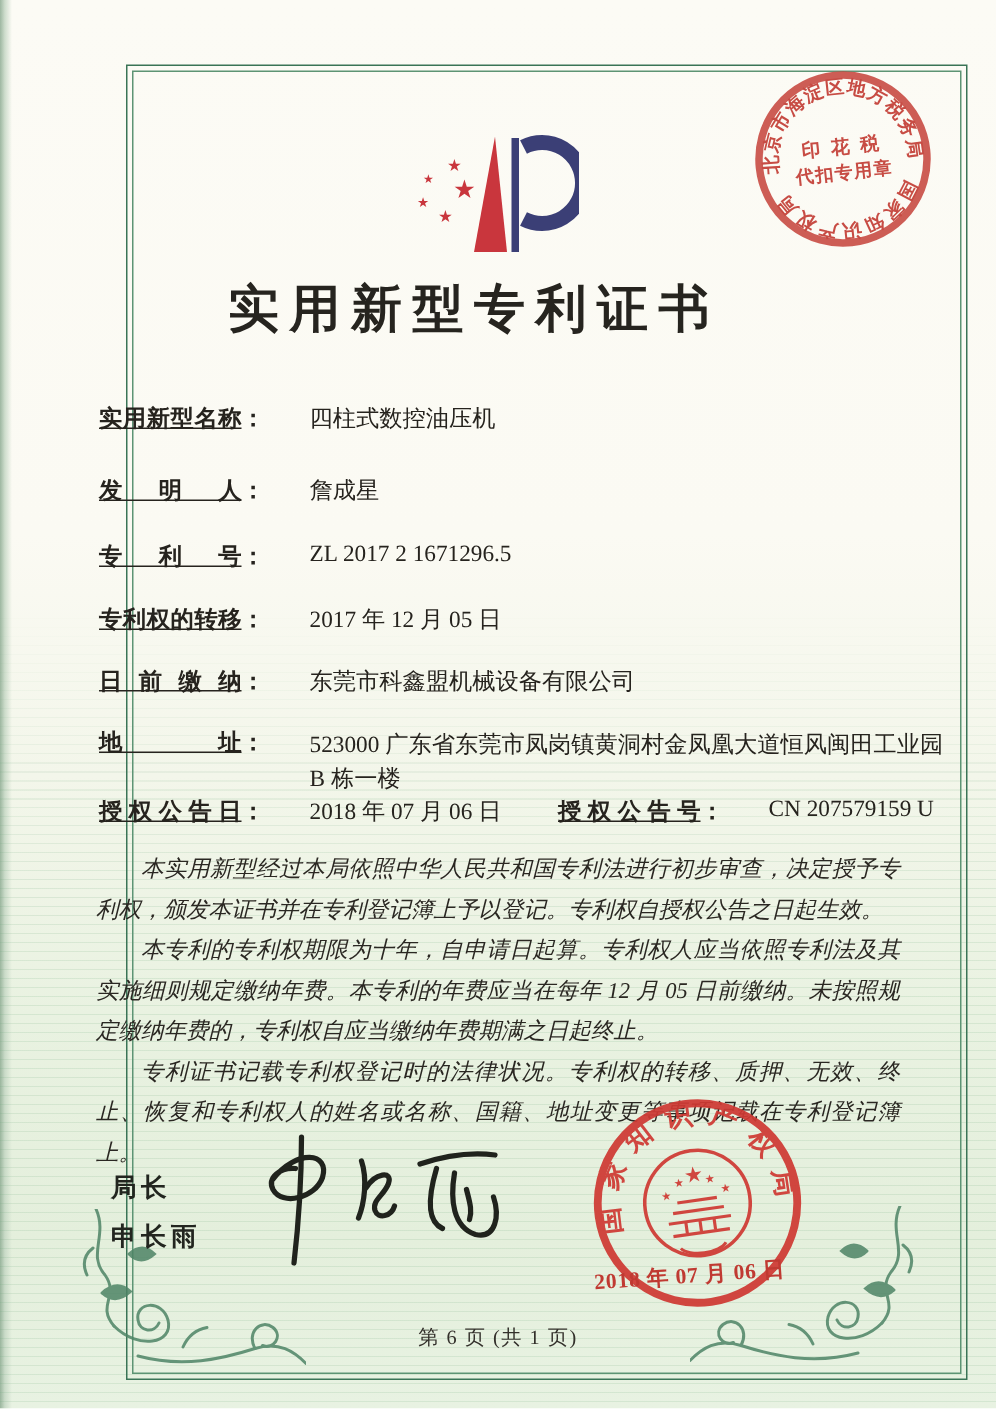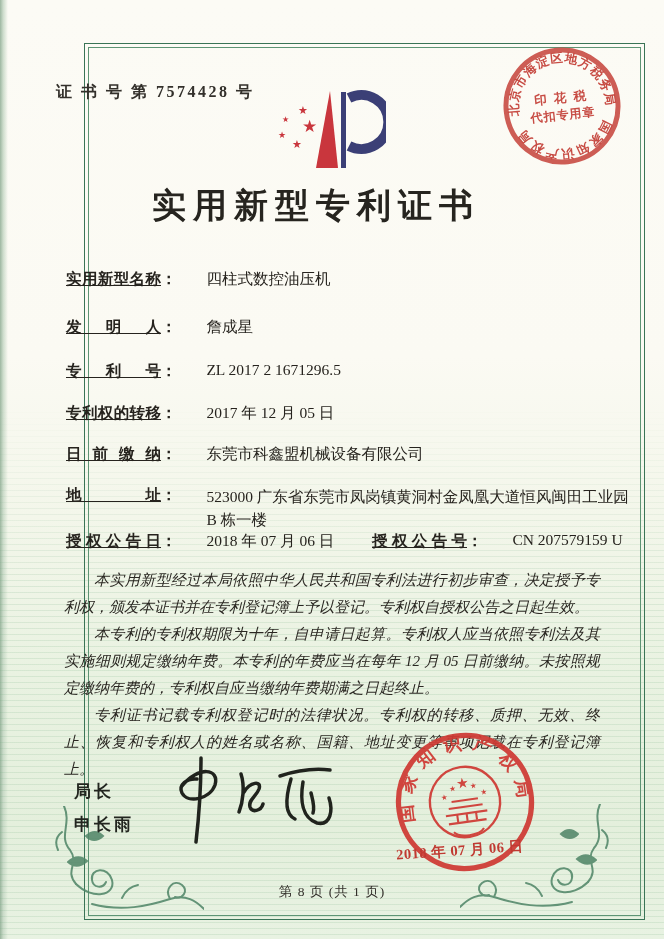--- a/index.html
+++ b/index.html
@@ -109,21 +109,20 @@
       <path d="M24,78 C40,94 64,90 60,74 C56,60 38,62 40,74 C41,82 51,83 54,76"></path>
       <path d="M40,98 C70,106 96,100 118,93 C134,88 144,95 152,103"></path>
       <path d="M118,93 C112,82 122,73 130,79 C137,85 130,94 123,91"></path>
       <path d="M10,26 q-9,7 -4,18"></path>
       <path d="M70,92 q5,-11 16,-13"></path>
       <path d="M16,56 q10,-9 19,-1 q-10,9 -19,1" fill="#4e8466"></path>
       <path d="M34,30 q9,-8 17,0 q-9,8 -17,0" fill="#4e8466"></path>
     </g>
   </svg>
 
-  <div class="cert-number">证 书 号 第 7574428 号</div>
 
   <svg class="logo" viewBox="0 0 116 86">
     <path d="M60,3 L68,80 L46,80 Z" fill="#c9363d"></path>
     <rect x="71" y="4" width="5" height="76" fill="#3b3f76"></rect>
     <path d="M79,10 A27,27 0 1 1 79,58" stroke="#3b3f76" stroke-width="10" fill="none"></path>
     <g fill="#c9363d" font-family="'DejaVu Sans',sans-serif">
       <text x="28" y="26" font-size="11">★</text>
       <text x="12" y="34" font-size="8">★</text>
       <text x="32" y="44" font-size="17">★</text>
       <text x="8" y="50" font-size="9">★</text>
@@ -225,15 +224,15 @@
       <path d="M66,78 h28"></path>
       <path d="M62,85 h36"></path>
       <path d="M58,92 h44"></path>
       <path d="M70,92 v8 M90,92 v8 M80,92 v8"></path>
       <path d="M60,101 h40"></path>
       <path d="M64,110 a17,8 0 0 0 32,0"></path>
     </g>
   </svg>
   <div class="seal-date">2018 年 07 月 06 日</div>
 
-  <div class="footer">第 8 页 (共 1 页)</div>
+  <div class="footer">第 6 页 (共 1 页)</div>
 
 </div>
 
 </body></html>

